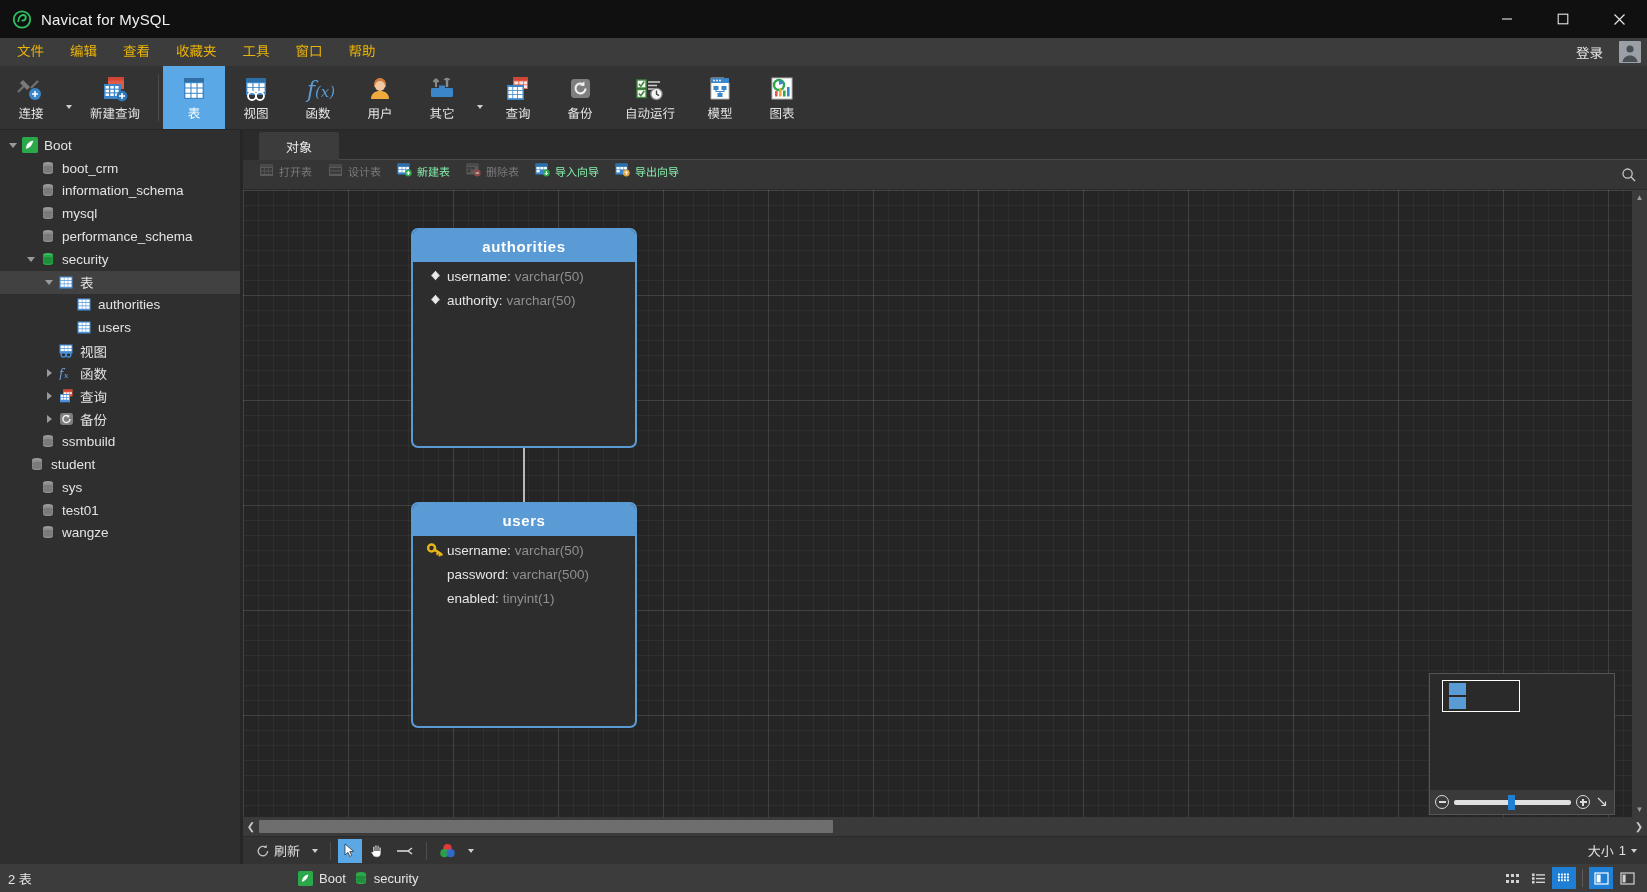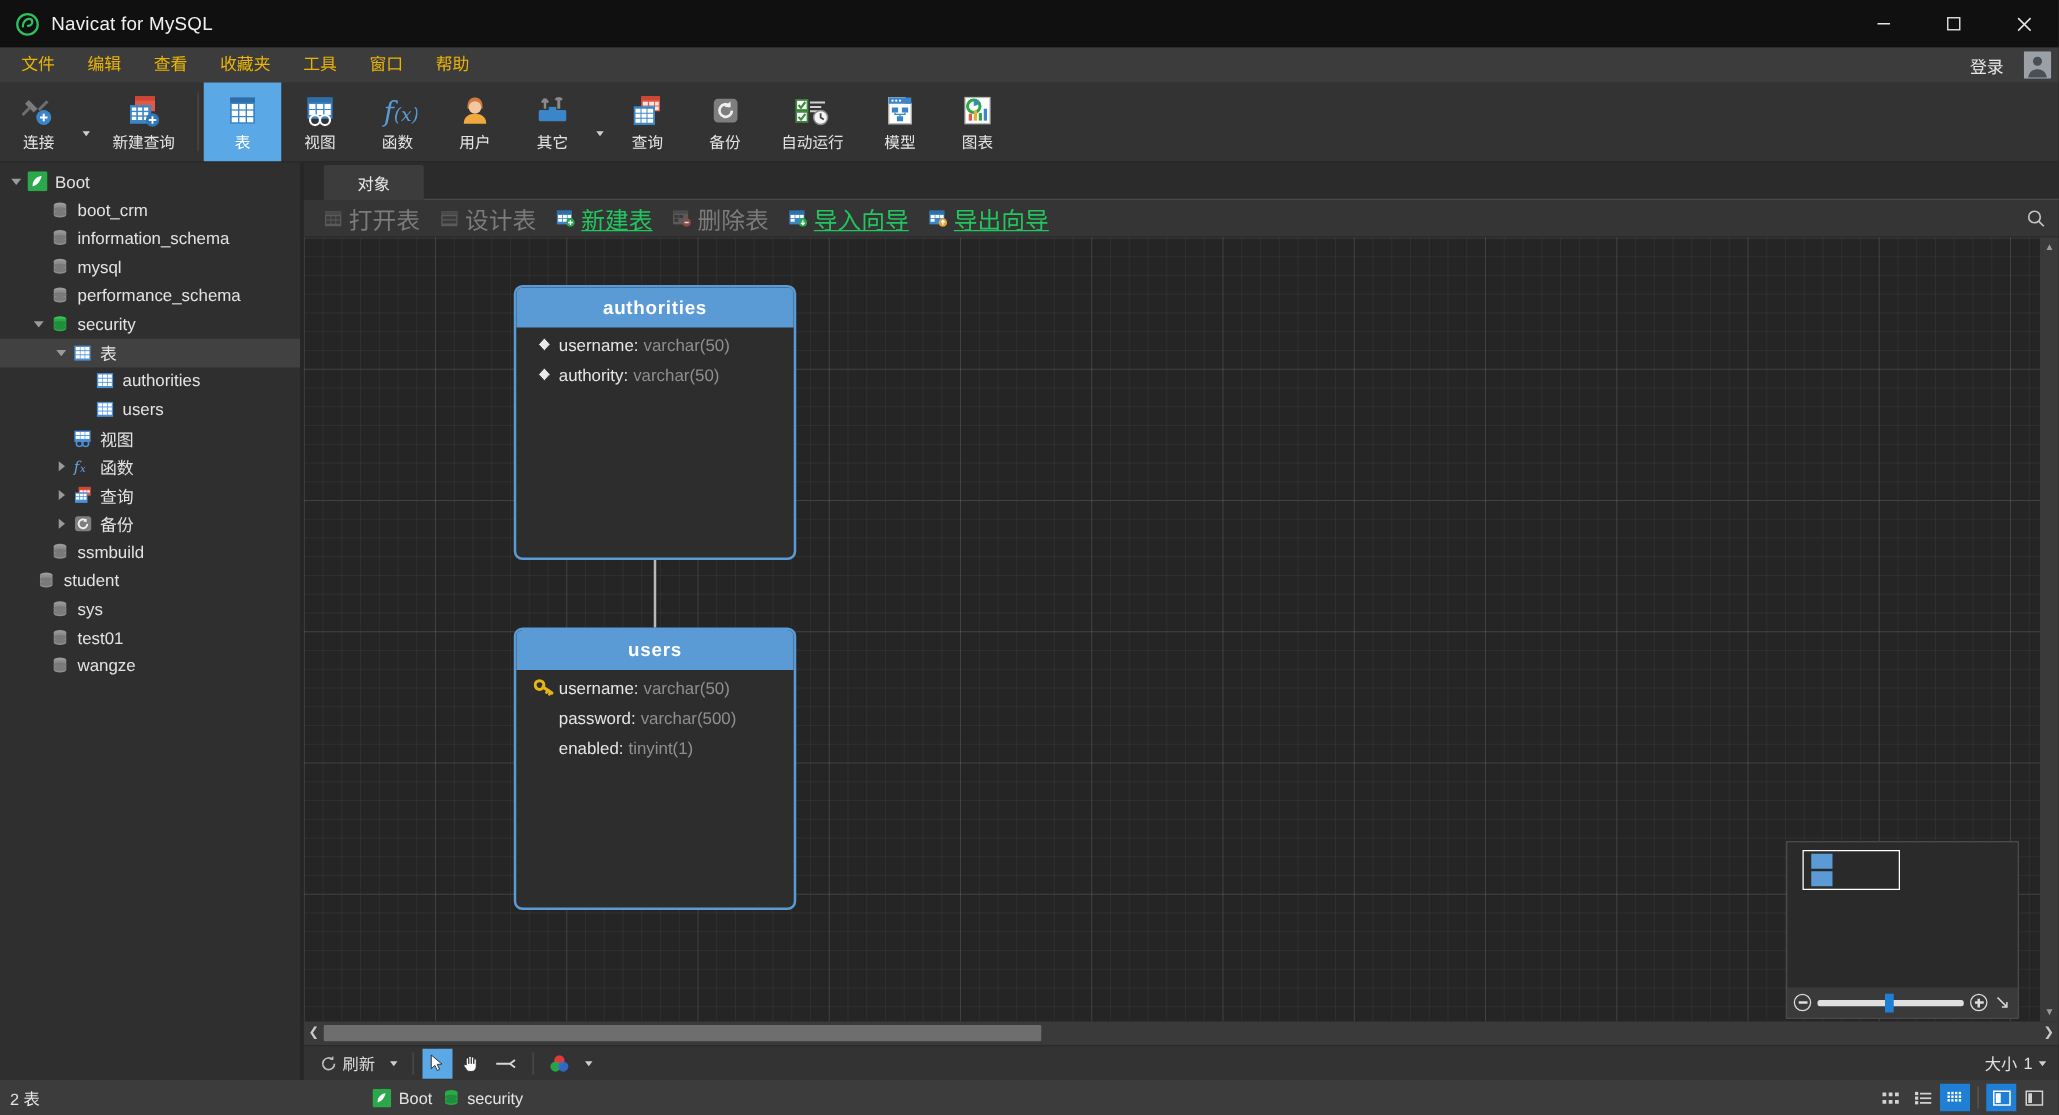--- a/index.html
+++ b/index.html
@@ -73,23 +73,23 @@
   
   .content { flex: 1; display: flex; flex-direction: column; min-width: 0; background: #2b2b2b; }
 
   .tabstrip { height: 30px; background: #2b2b2b; display: flex; align-items: flex-end; flex: none; padding-left: 16px; }
   .tab { height: 28px; min-width: 80px; padding: 0 18px; background: #3c3c3c; display:flex; align-items:center;
          justify-content:center; font-size: 13px; color: #e9e9e9; border-top-left-radius:2px; border-top-right-radius:2px;}
   .tabfill { flex: 1; border-bottom: 1px solid #4a4a4a; height: 28px; }
 
   .objbar { height: 30px; background: #353535; display: flex; align-items: center; flex: none; padding-left: 8px; position: relative;
             border-bottom: 1px solid #2a2a2a;}
-  .obj-btn { display: flex; align-items: center; gap: 5px; padding: 0 8px; height: 24px; font-size: 19px; }
+  .obj-btn { display: flex; align-items: flex-start; gap: 5px; padding: 0 8px; height: 24px; font-size: 11px; }
   .obj-btn.dim { color: #7b7b7b; }
-  .obj-btn.on { color: #22c55e; text-decoration: underline; }
+  .obj-btn.on { color: #86efac; }
   .obj-search { position: absolute; right: 10px; top: 0; height: 30px; display: flex; align-items: center; }
 
   .canvaswrap { flex: 1; position: relative; min-height: 0; display: flex; }
   .canvas {
     flex: 1; position: relative; overflow: hidden;
     background-color: #252525;
     background-image:
       linear-gradient(to right, rgba(255,255,255,.045) 1px, transparent 1px),
       linear-gradient(to bottom, rgba(255,255,255,.045) 1px, transparent 1px),
       linear-gradient(to right, rgba(255,255,255,.085) 1px, transparent 1px),

